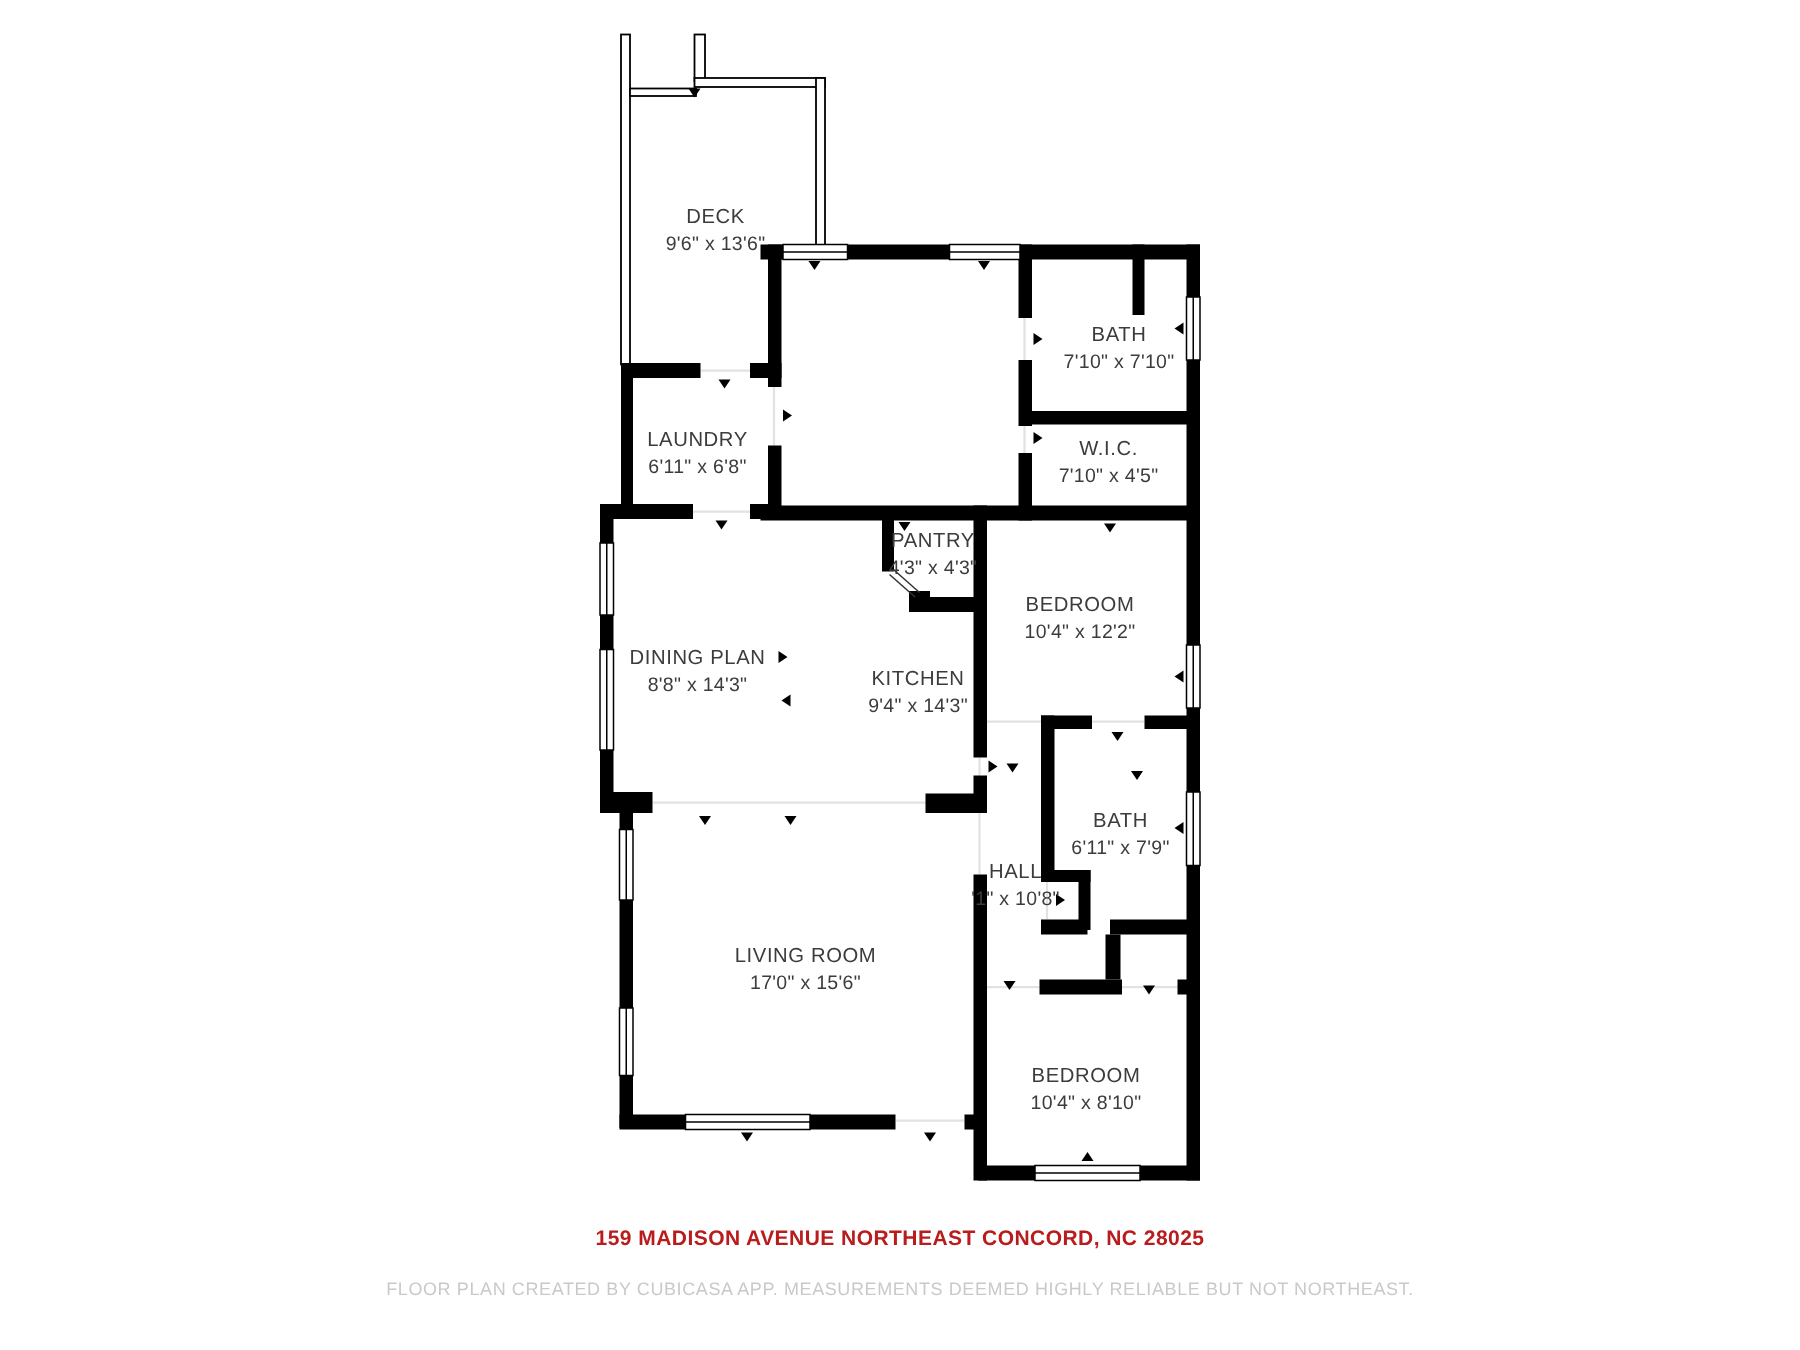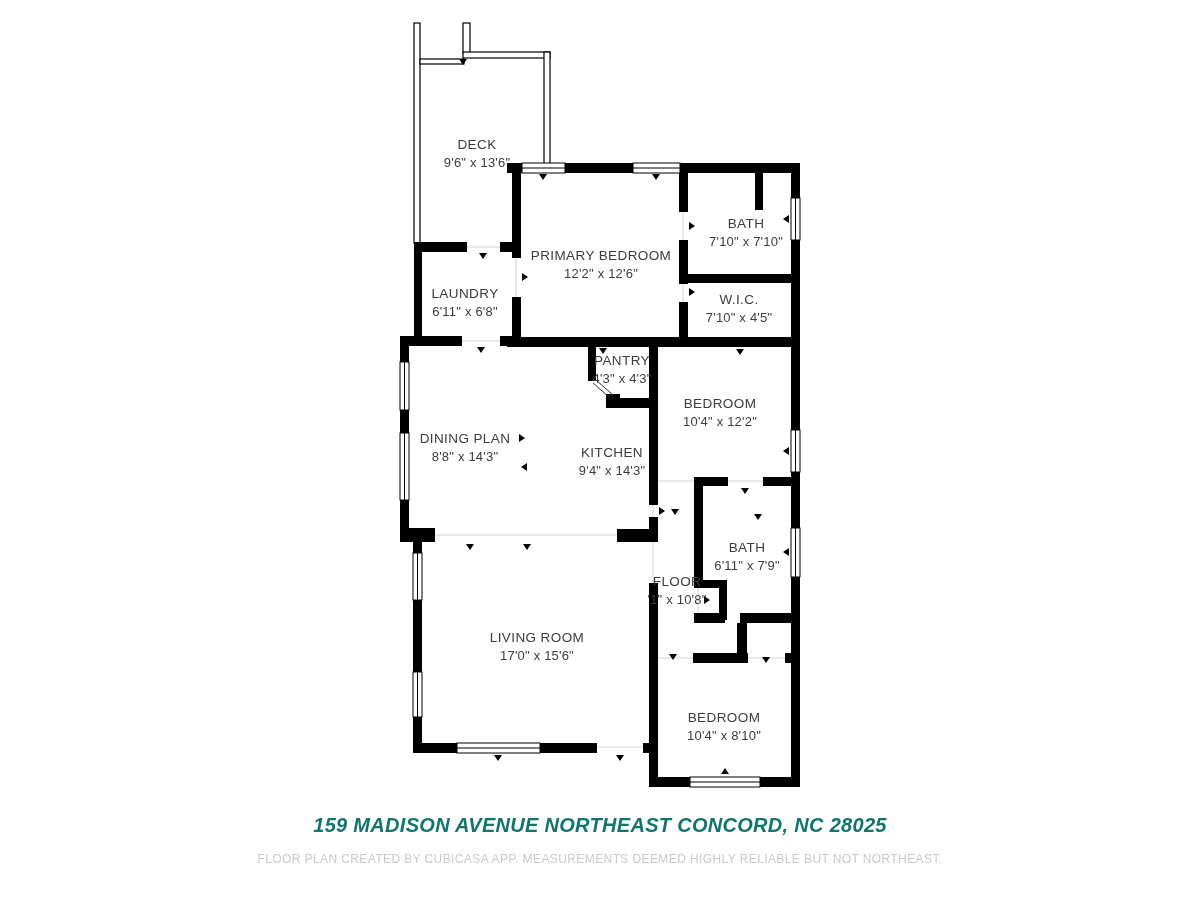--- a/index.html
+++ b/index.html
@@ -27,26 +27,25 @@
     font-size:13px;
     line-height:18px;
     letter-spacing:0.2px;
   }
   .footer{
     position:absolute;
     left:0;top:816px;width:1200px;
     text-align:center;
   }
   .footer-address{
-    font-size:20px;
+    font-size:14px;
     font-weight:bold;
-    color:#0f766e;
+    color:#b91c1c;
     line-height:19px;
     letter-spacing:0.3px;
-    font-style:italic;
   }
   .footer-total{
     font-size:15.5px;
     font-weight:bold;
     color:#222222;
     line-height:19px;
     letter-spacing:0.3px;
   }
   .footer-disclaimer{
     margin-top:17px;
@@ -223,24 +222,20 @@
       <polygon points="762,657 770,657 766,663"></polygon>
       <polygon points="459,59 467,59 463,65"></polygon>
       <polygon points="599,348 607,348 603,354"></polygon>
     </g>
   </svg>
 
   <div class="room-label" style="left:477px;top:153px">
     <div class="room-name">DECK</div>
     <div class="room-dims">9'6" x 13'6"</div>
   </div>
-  <div class="room-label" style="left:601px;top:264px">
-    <div class="room-name">PRIMARY BEDROOM</div>
-    <div class="room-dims">12'2" x 12'6"</div>
-  </div>
   <div class="room-label" style="left:746px;top:232px">
     <div class="room-name">BATH</div>
     <div class="room-dims">7'10" x 7'10"</div>
   </div>
   <div class="room-label" style="left:465px;top:302px">
     <div class="room-name">LAUNDRY</div>
     <div class="room-dims">6'11" x 6'8"</div>
   </div>
   <div class="room-label" style="left:739px;top:308px">
     <div class="room-name">W.I.C.</div>
@@ -260,21 +255,21 @@
   </div>
   <div class="room-label" style="left:612px;top:461px">
     <div class="room-name">KITCHEN</div>
     <div class="room-dims">9'4" x 14'3"</div>
   </div>
   <div class="room-label" style="left:747px;top:556px">
     <div class="room-name">BATH</div>
     <div class="room-dims">6'11" x 7'9"</div>
   </div>
   <div class="room-label" style="left:677px;top:590px">
-    <div class="room-name">FLOOR</div>
+    <div class="room-name">HALL</div>
     <div class="room-dims">'1" x 10'8"</div>
   </div>
   <div class="room-label" style="left:537px;top:646px">
     <div class="room-name">LIVING ROOM</div>
     <div class="room-dims">17'0" x 15'6"</div>
   </div>
   <div class="room-label" style="left:724px;top:726px">
     <div class="room-name">BEDROOM</div>
     <div class="room-dims">10'4" x 8'10"</div>
   </div>

